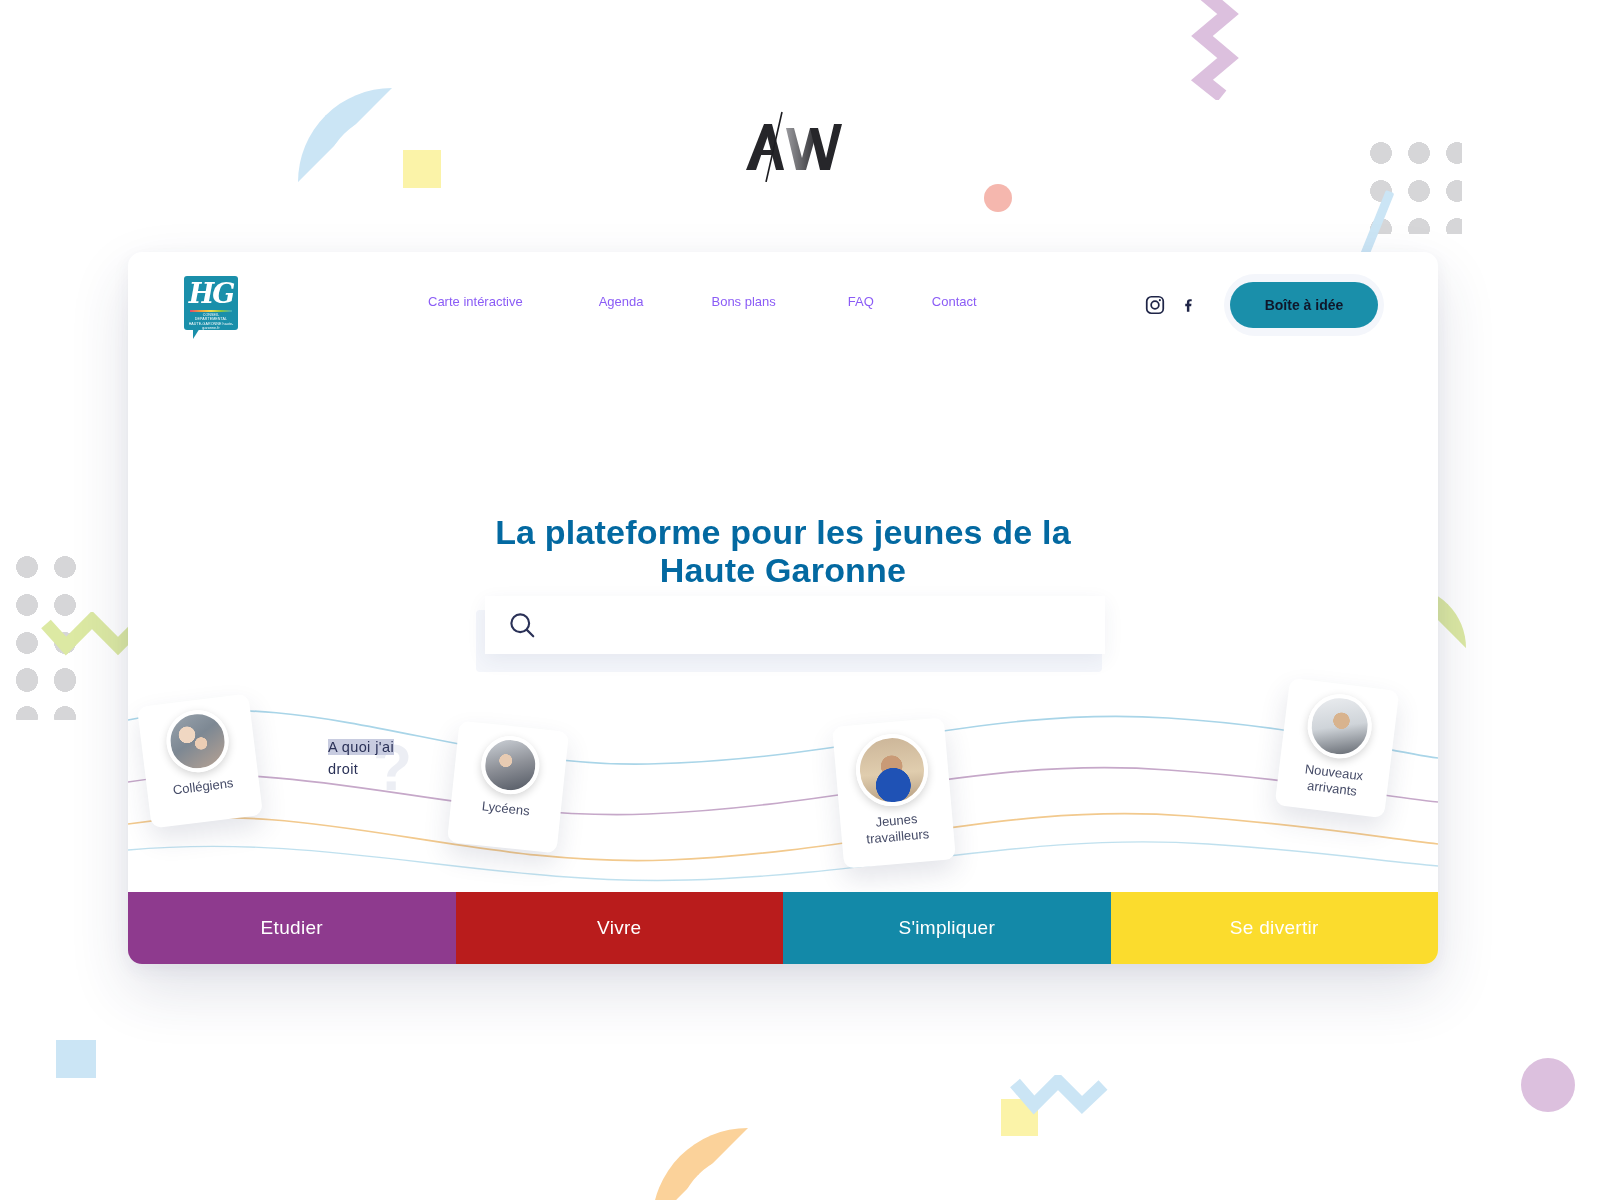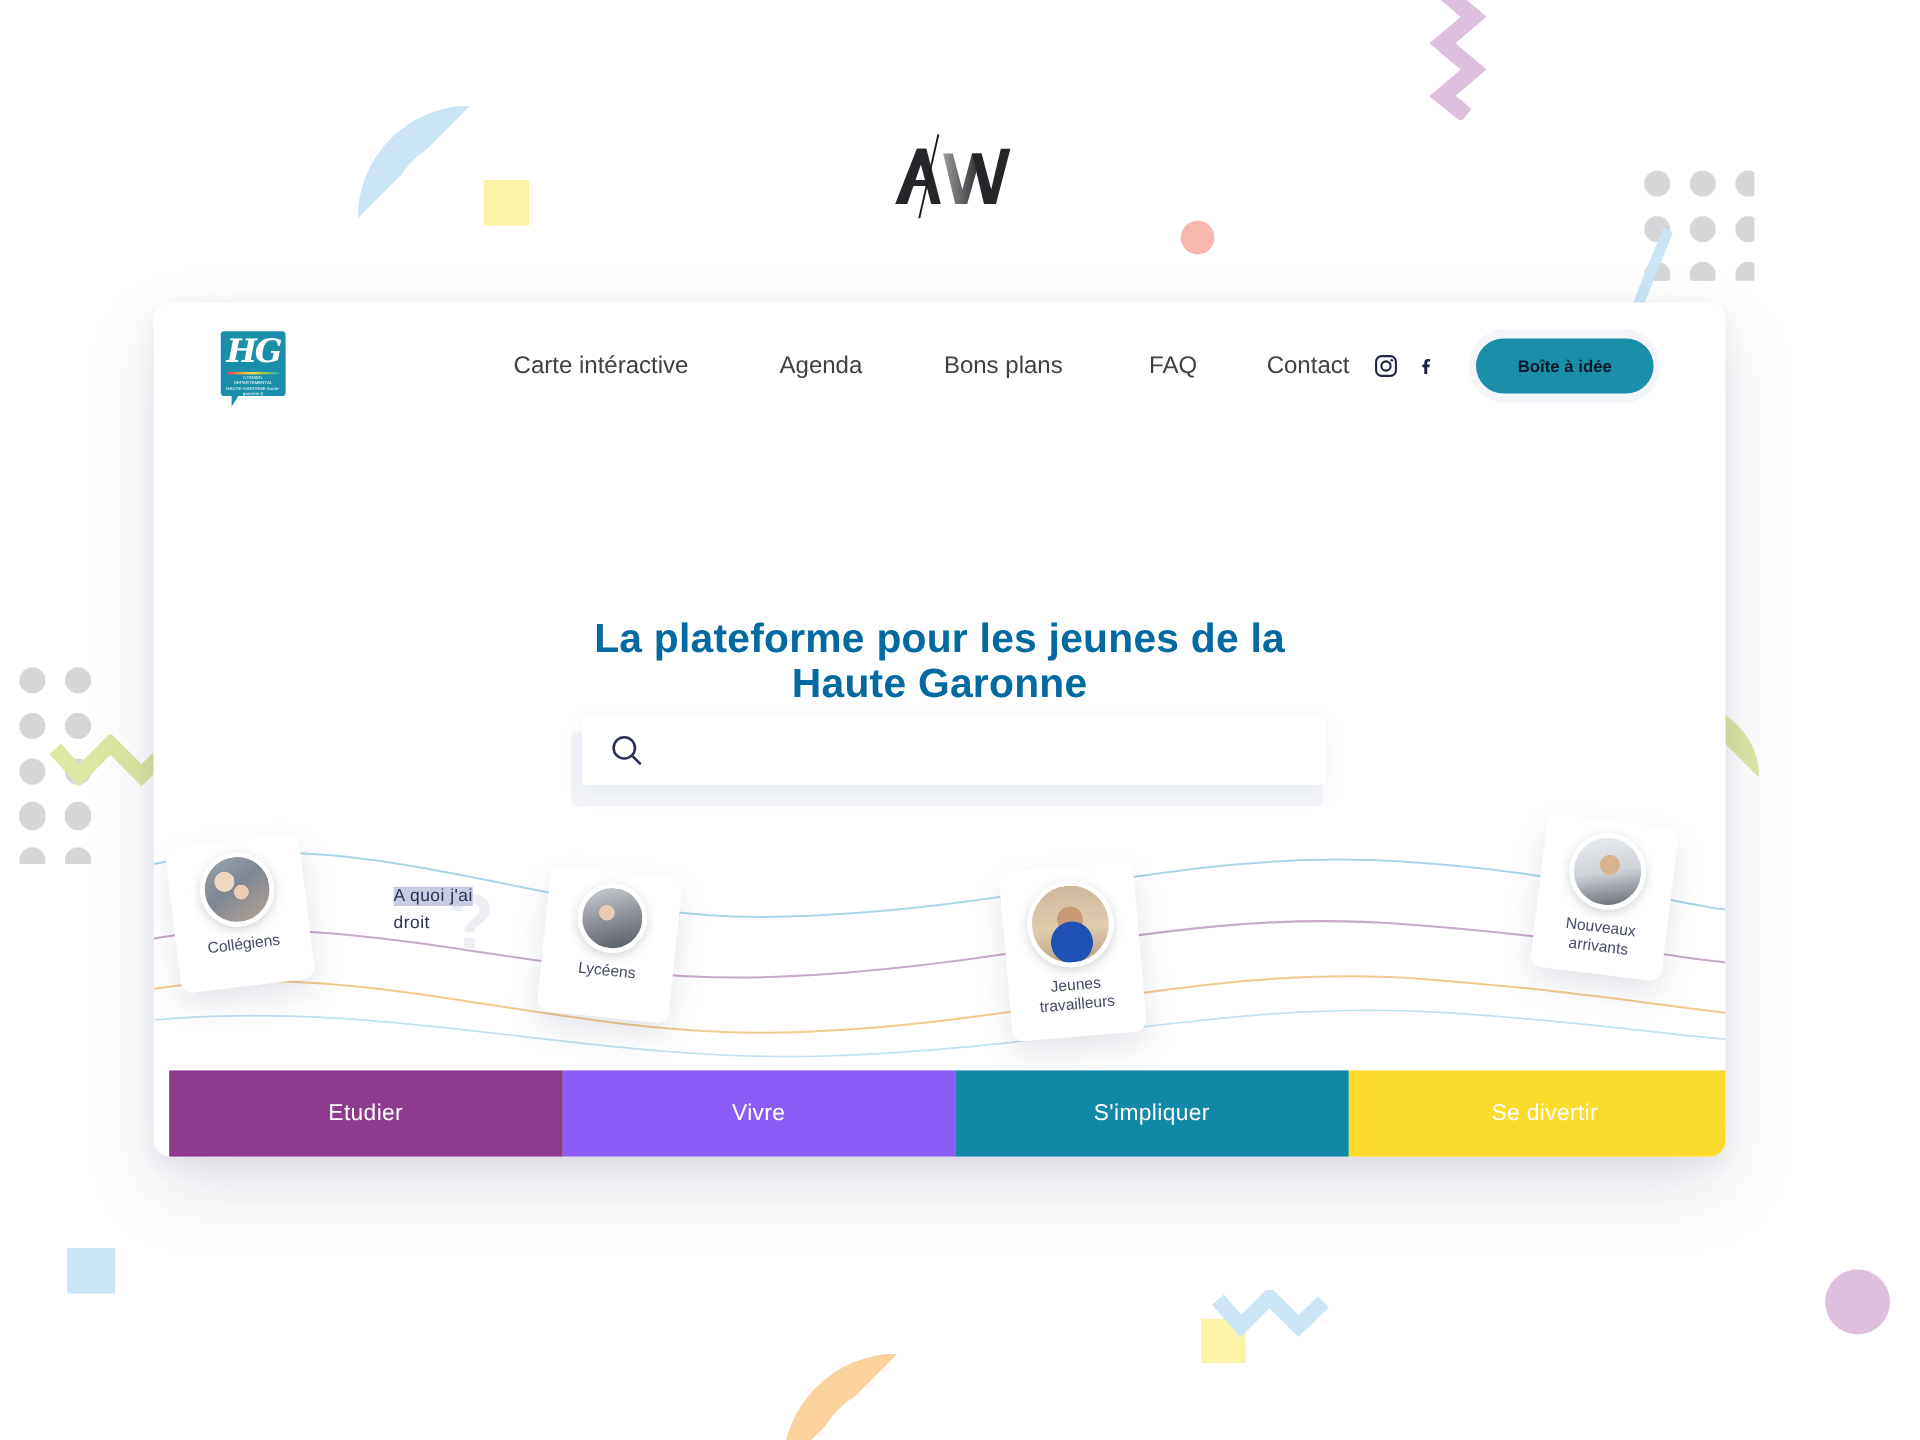--- a/index.html
+++ b/index.html
@@ -115,22 +115,22 @@
   }
 
   #main-nav {
     position: absolute;
     left: 300px;
     top: 42px;
     display: flex;
     align-items: center;
   }
   .nav-item {
-    font-size: 20px;
-    color: #404040;
+    font-size: 13px;
+    color: #8b5cf6;
     white-space: nowrap;
     cursor: pointer;
     text-align: right;
   }
 
   #nav-right {
     position: absolute;
     right: 60px;
     top: 24px;
     display: flex;
@@ -288,21 +288,21 @@
     line-height: 15.5px;
     color: #454b67;
     text-align: center;
     margin-top: 7px;
     white-space: pre-line;
   }
 
   
   #cat-bar {
     position: absolute;
-    left: 13px;
+    left: 0;
     bottom: 0;
     width: 100%;
     height: 72px;
     display: flex;
   }
   .cat-seg {
     flex: 1;
     display: flex;
     align-items: center;
     justify-content: center;
@@ -471,18 +471,18 @@
   </div>
 
   <div class="persona-card" style="left:1154px;top:432px;width:110px;height:118px;transform:rotate(7deg);padding-top:10px;">
     <div class="persona-photo" style="width:64px;height:64px;background-image:radial-gradient(circle at 52% 40%, #d8b38e 18%, transparent 19%),linear-gradient(165deg,#eceef1,#cfd4d9 50%,#5b6068);"></div>
     <div class="persona-name">Nouveaux
 arrivants</div>
   </div>
 
   <div id="cat-bar">
     <div class="cat-seg" style="background:#8E3A8E;">Etudier</div>
-    <div class="cat-seg" style="background:#8b5cf6;">Vivre</div>
+    <div class="cat-seg" style="background:#b91c1c;">Vivre</div>
     <div class="cat-seg" style="background:#1389A8;">S'impliquer</div>
     <div class="cat-seg" style="background:#FBDC2D;">Se divertir</div>
   </div>
 
 </div>
 
 </body></html>

